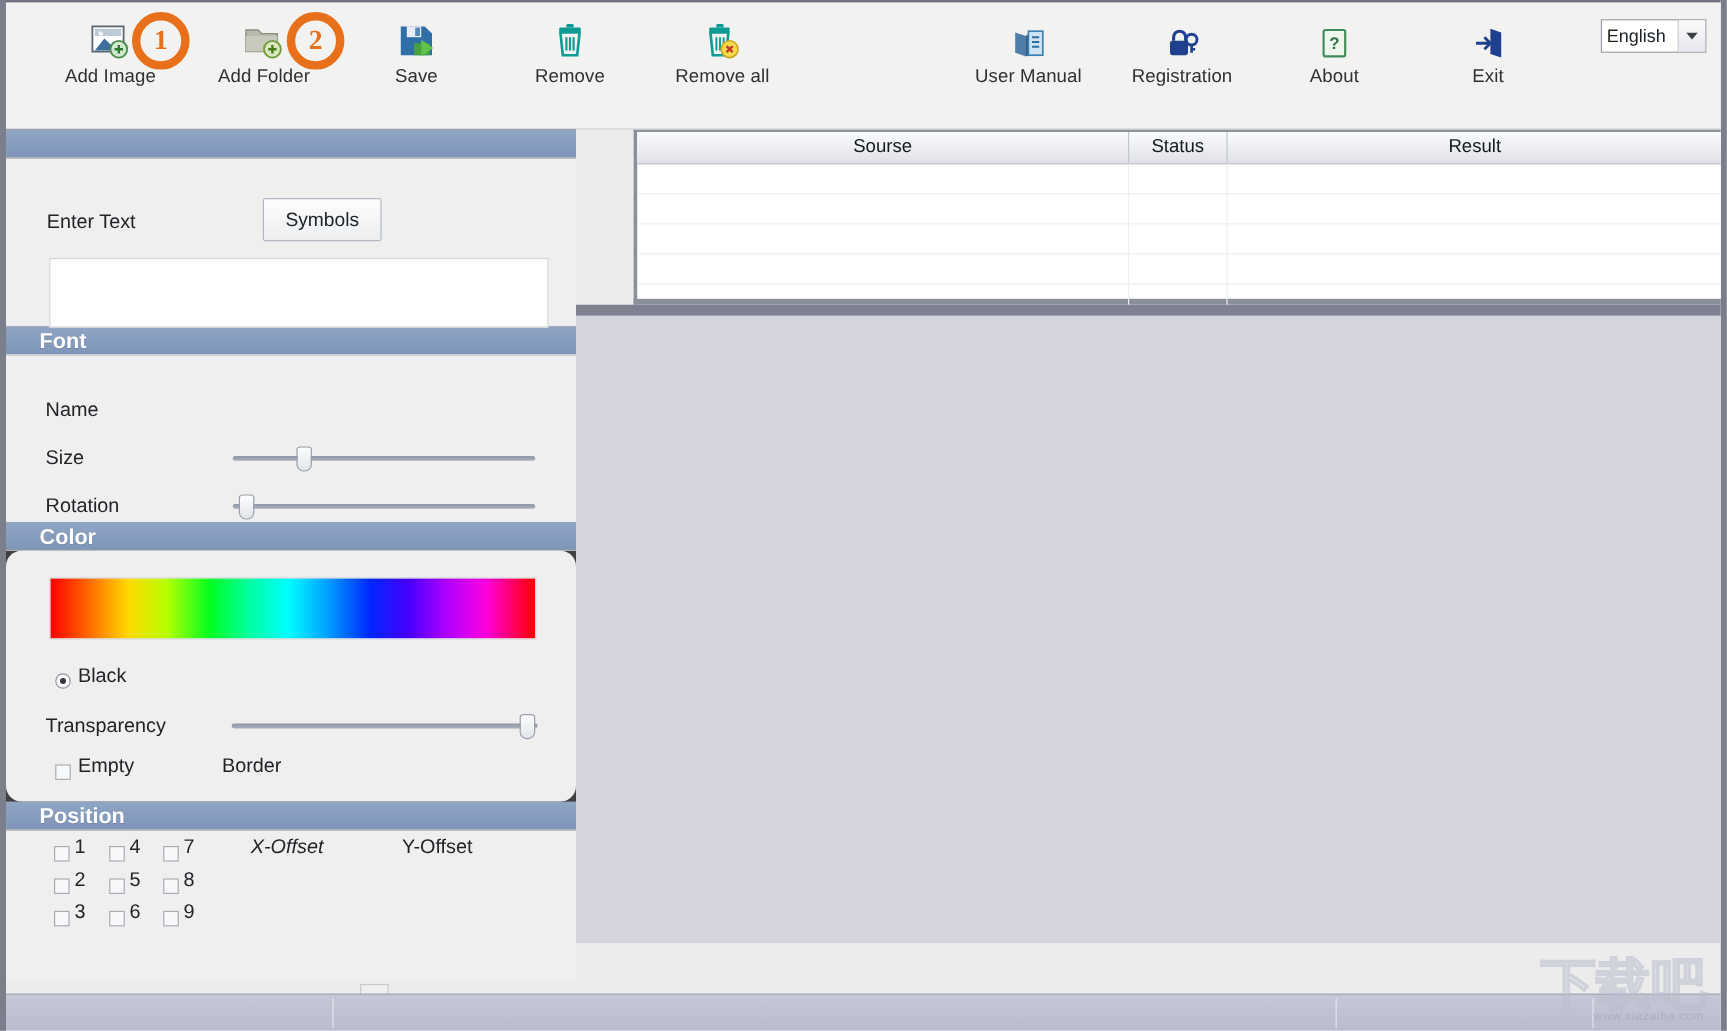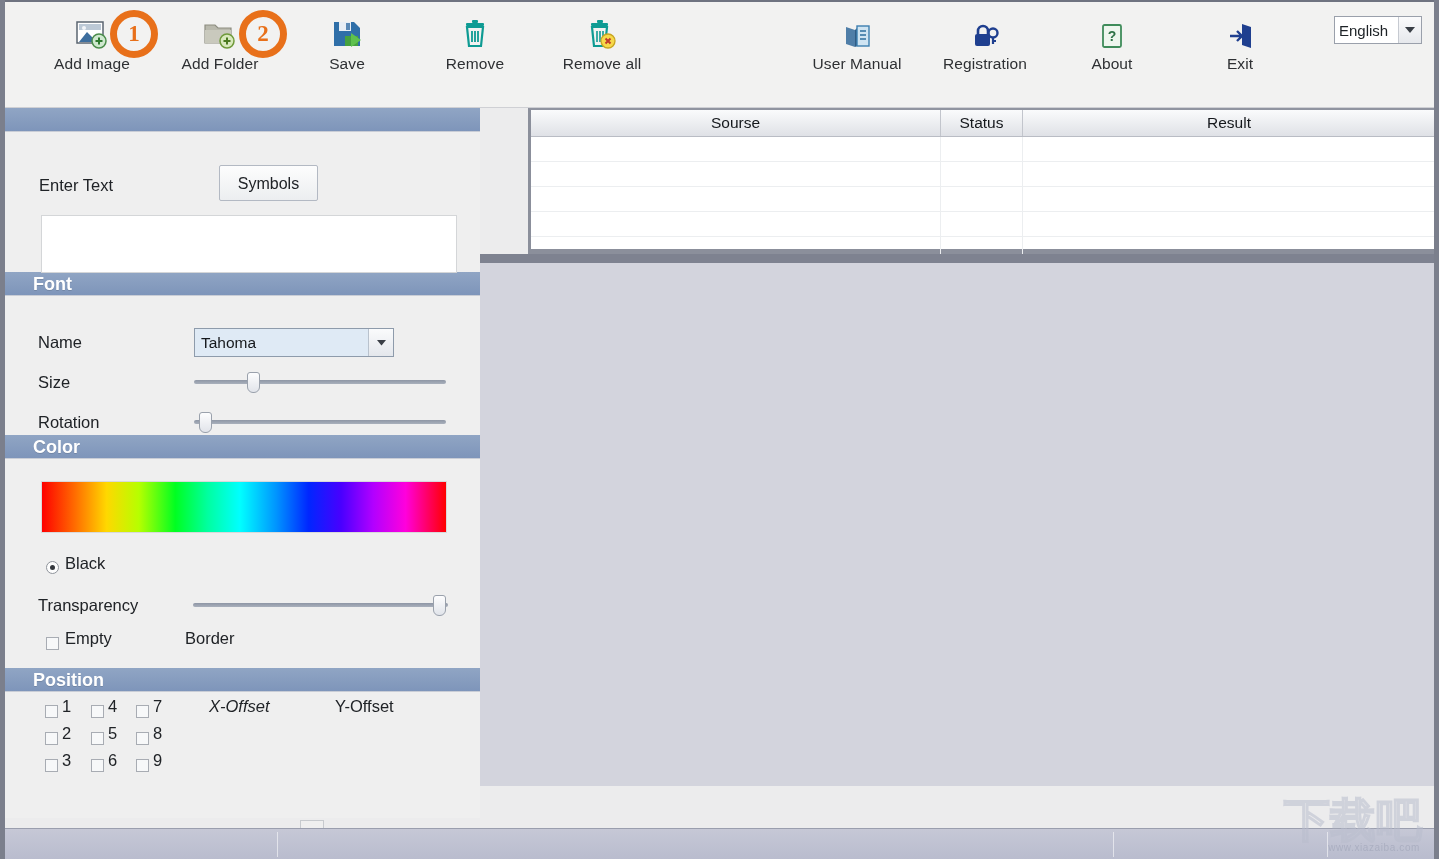--- a/index.html
+++ b/index.html
@@ -208,21 +208,21 @@
     top: 1px;
     width: 13px;
     height: 21px;
     background: linear-gradient(#fdfdfe,#e1e4ea);
     border: 1px solid #9aa1ac;
     border-radius: 3px 3px 6px 6px;
     box-sizing: border-box;
   }
 
   
-  #color-body { height: 209px; }
+  #color-body { height: 209px; border-radius: 13px; }
   #gradient-bar {
     position: absolute;
     left: 36px; top: 22px;
     width: 406px; height: 52px;
     border: 1px solid #d8d9da;
     box-sizing: border-box;
     background: linear-gradient(to right,
       #fe0000 0%, #ff6a00 8%, #ffd800 16%, #b6ff00 24%,
       #00ff21 33%, #00ffa0 41%, #00ffff 49%, #0094ff 58%,
       #0026ff 66%, #4800ff 74%, #b200ff 82%, #ff00dc 90%, #ff0000 100%);
@@ -541,28 +541,20 @@
       <div id="lbl-entertext">Enter Text</div>
       <div id="btn-symbols">Symbols</div>
       <div id="txt-input">
         <span></span>
       </div>
     </div>
 
     <div class="sect-head">Font</div>
     <div class="sect-body" id="font-body">
       <div class="row-label" style="top:37px;">Name</div>
-      <div id="combo-font">
-        <div class="cb-text">Tahoma</div>
-        <div class="cb-arrow">
-          <svg width="9" height="6" viewBox="0 0 9 6">
-              <path d="M0 0 L9 0 L4.5 5.5 Z" fill="#3a3f46"></path>
-            </svg>
-        </div>
-      </div>
       <div class="row-label" style="top:77px;">Size</div>
       <div class="slider" id="slider-size" style="left:189px; top:75px; width:252px;">
         <div class="track"></div>
         <div class="thumb" style="left: 53px;"></div>
       </div>
       <div class="row-label" style="top:117px;">Rotation</div>
       <div class="slider" id="slider-rotation" style="left:189px; top:115px; width:252px;">
         <div class="track"></div>
         <div class="thumb" style="left: 5px;"></div>
       </div>

